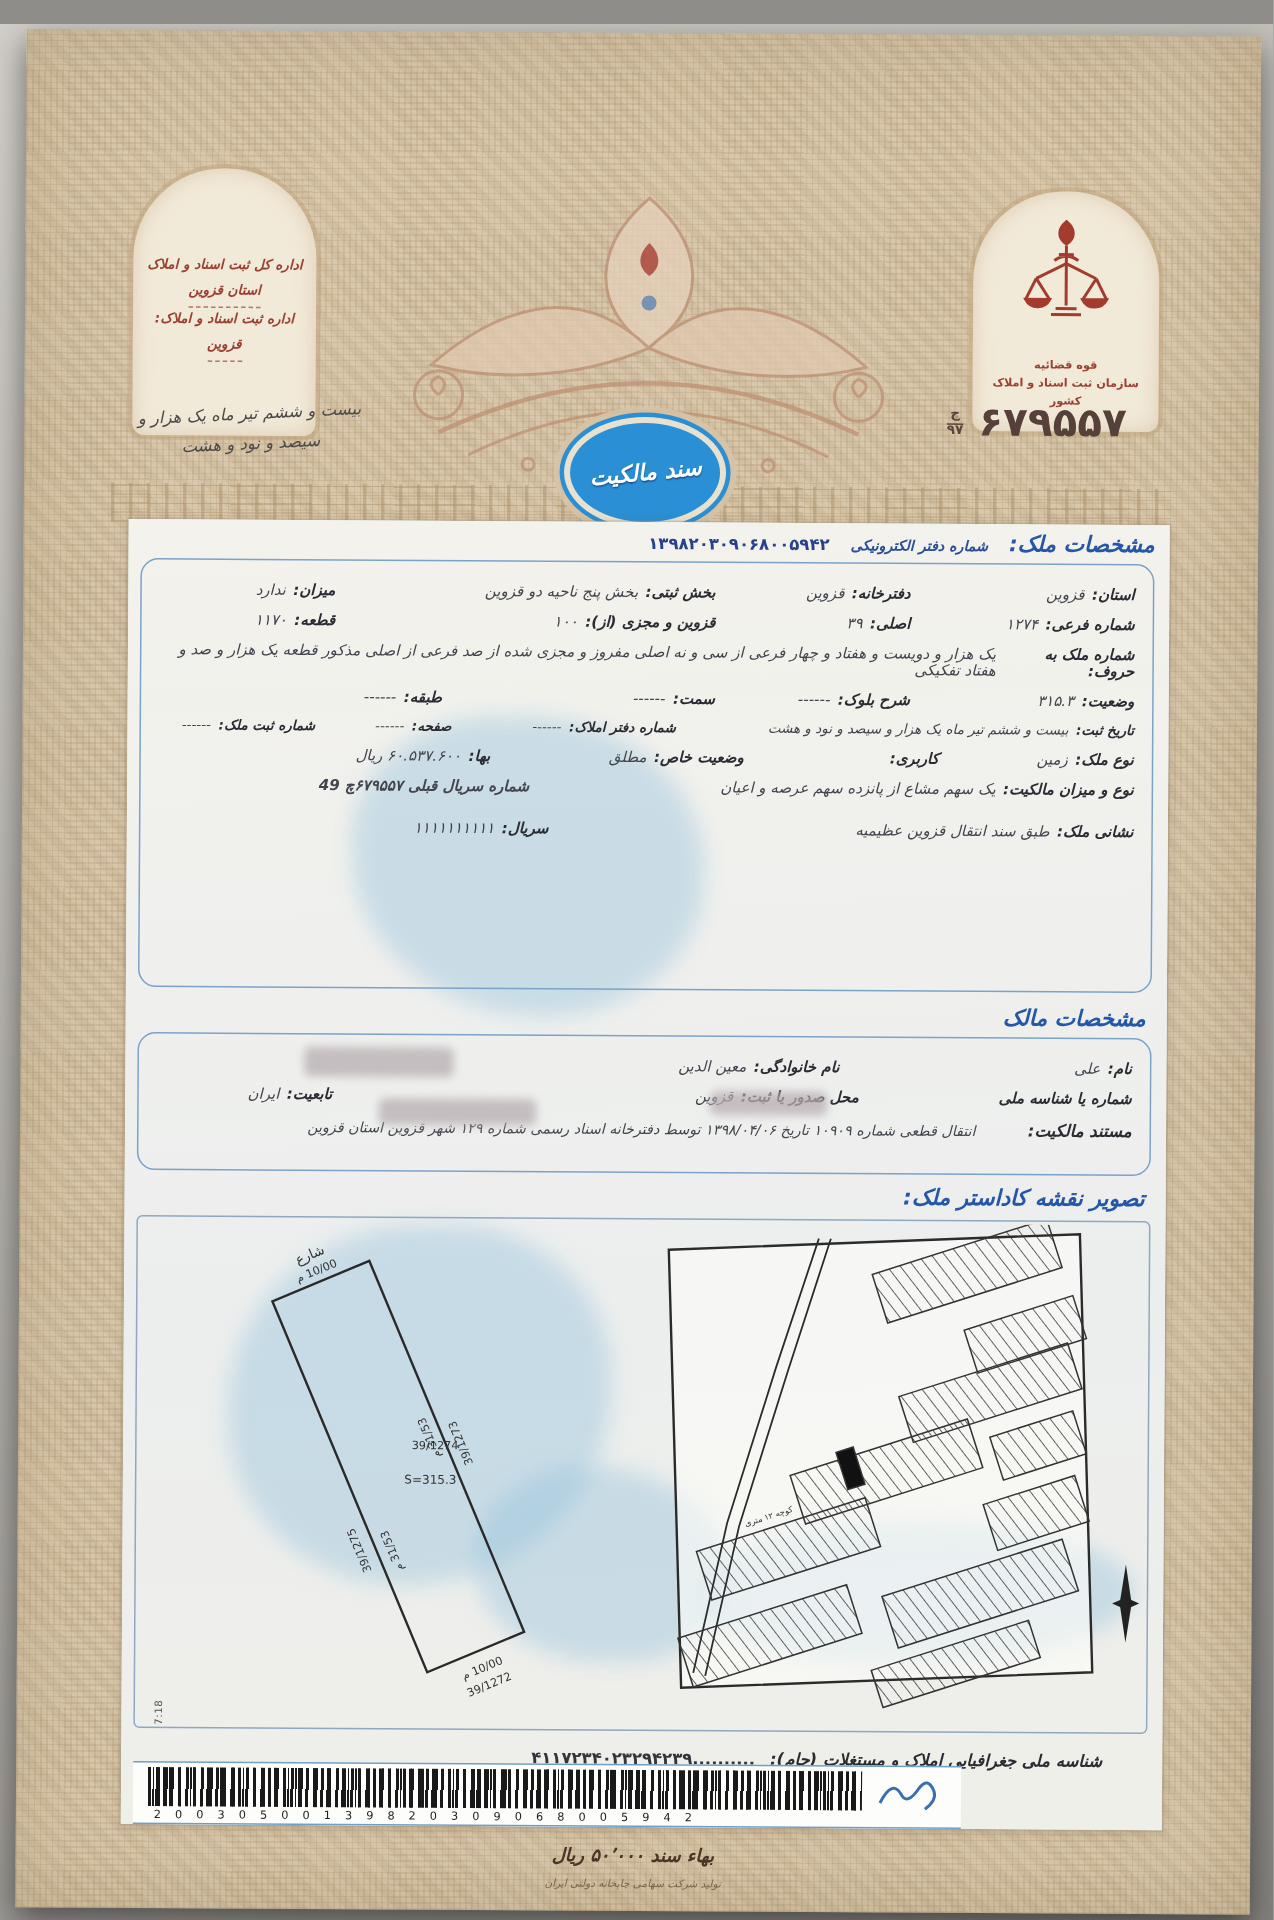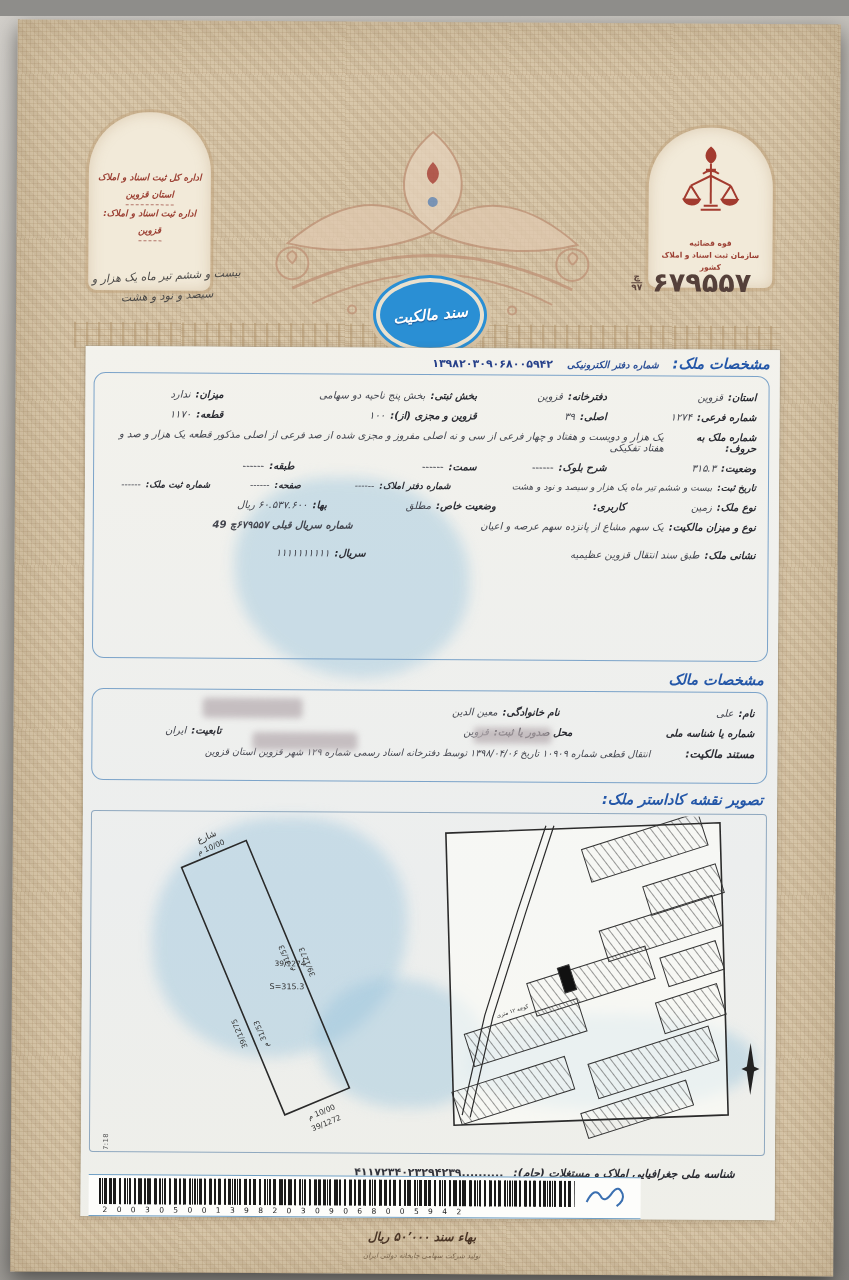--- a/index.html
+++ b/index.html
@@ -173,21 +173,21 @@
             <span class="cell" style="width:23%">
                 <span class="lbl">استان:</span>
                 <span class="val">قزوین</span>
               </span>
             <span class="cell" style="width:20%">
                 <span class="lbl">دفترخانه:</span>
                 <span class="val">قزوین</span>
               </span>
             <span class="cell" style="width:39%">
                 <span class="lbl">بخش ثبتی:</span>
-                <span class="val">بخش پنج ناحیه دو سهامی</span>
+                <span class="val">بخش پنج ناحیه دو قزوین</span>
               </span>
             <span class="cell" style="width:18%">
                 <span class="lbl">میزان:</span>
                 <span class="val">ندارد</span>
               </span>
           </div>
           <div class="frow">
             <span class="cell" style="width:23%">
                 <span class="lbl">شماره فرعی:</span>
                 <span class="val">۱۲۷۴</span>

